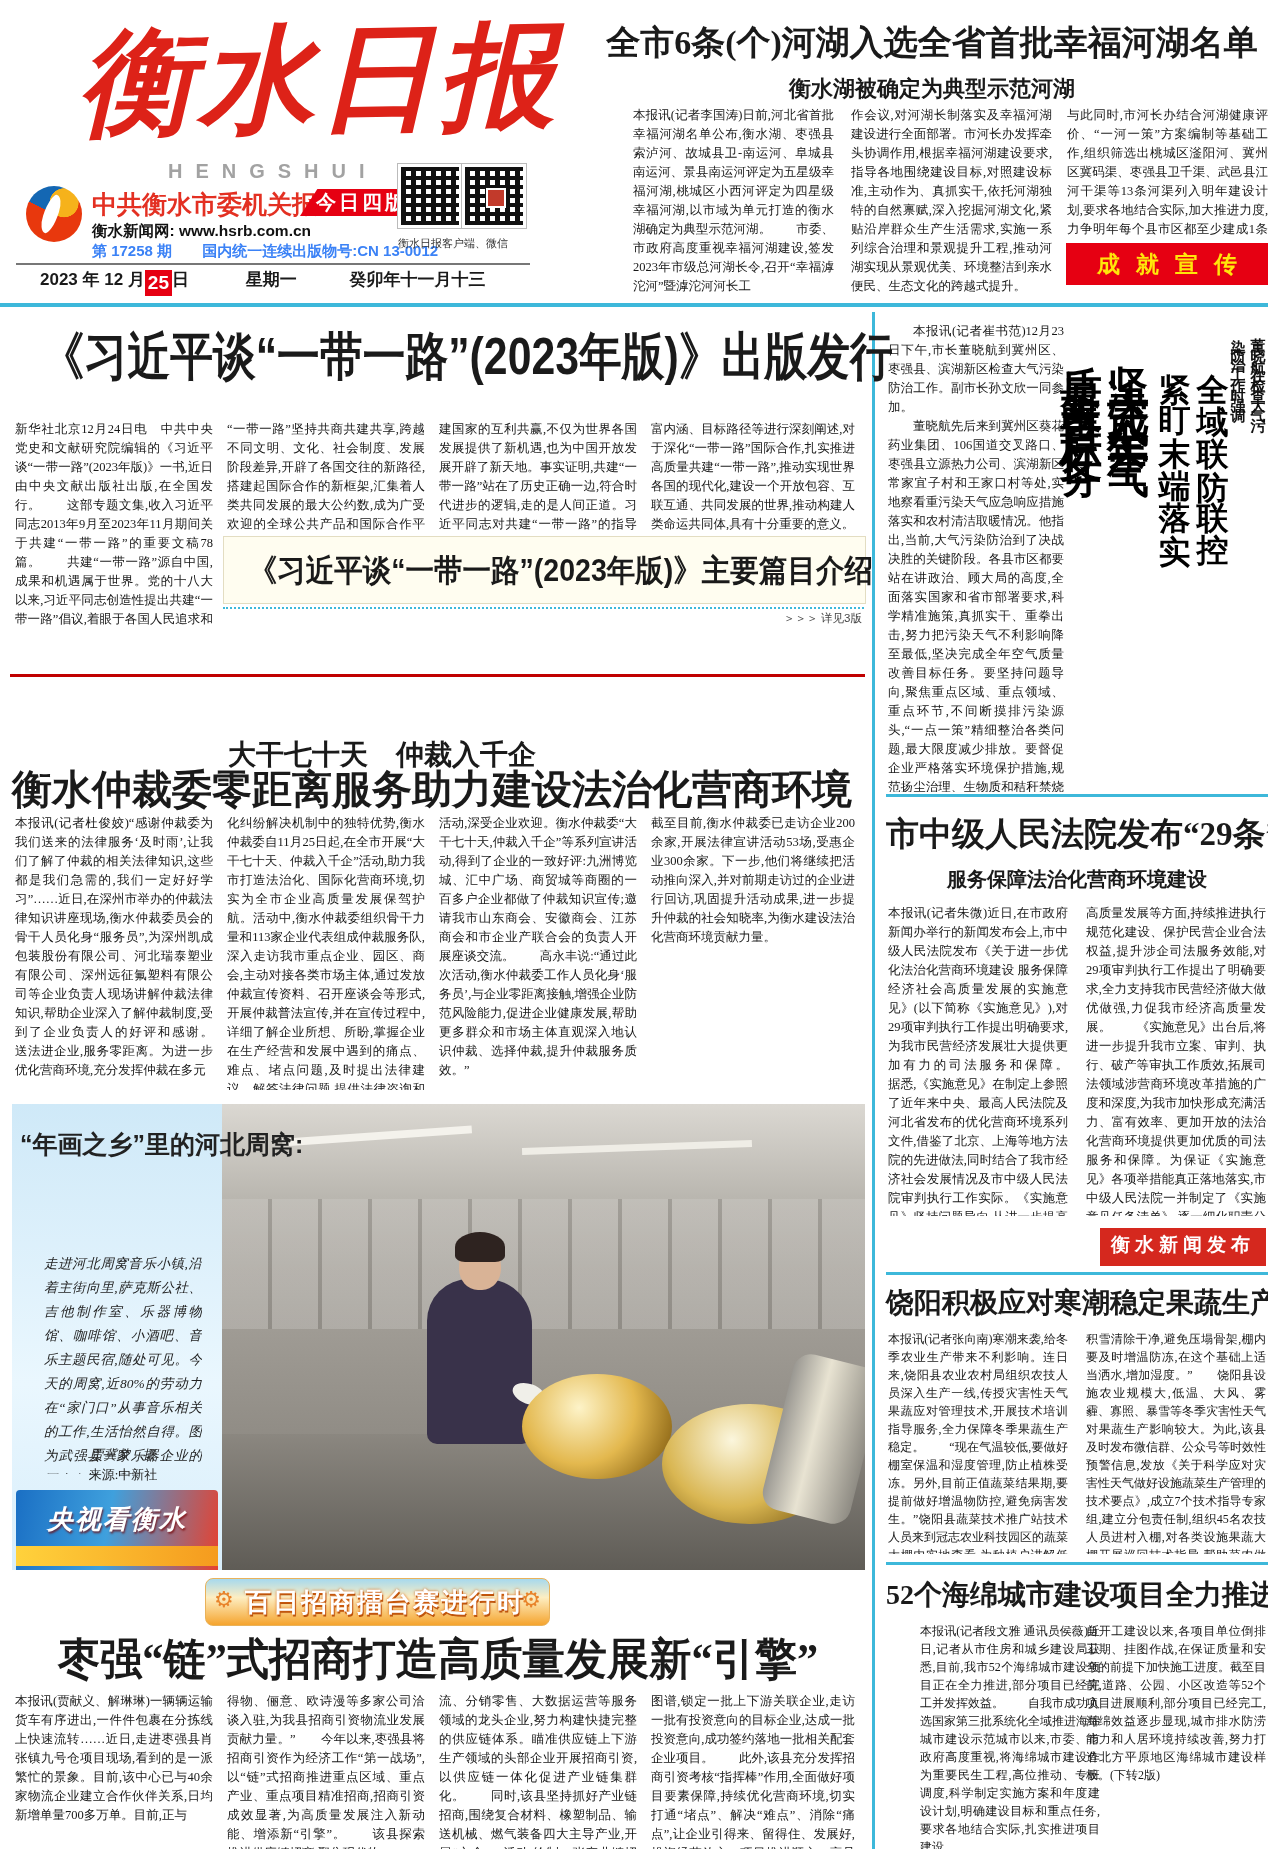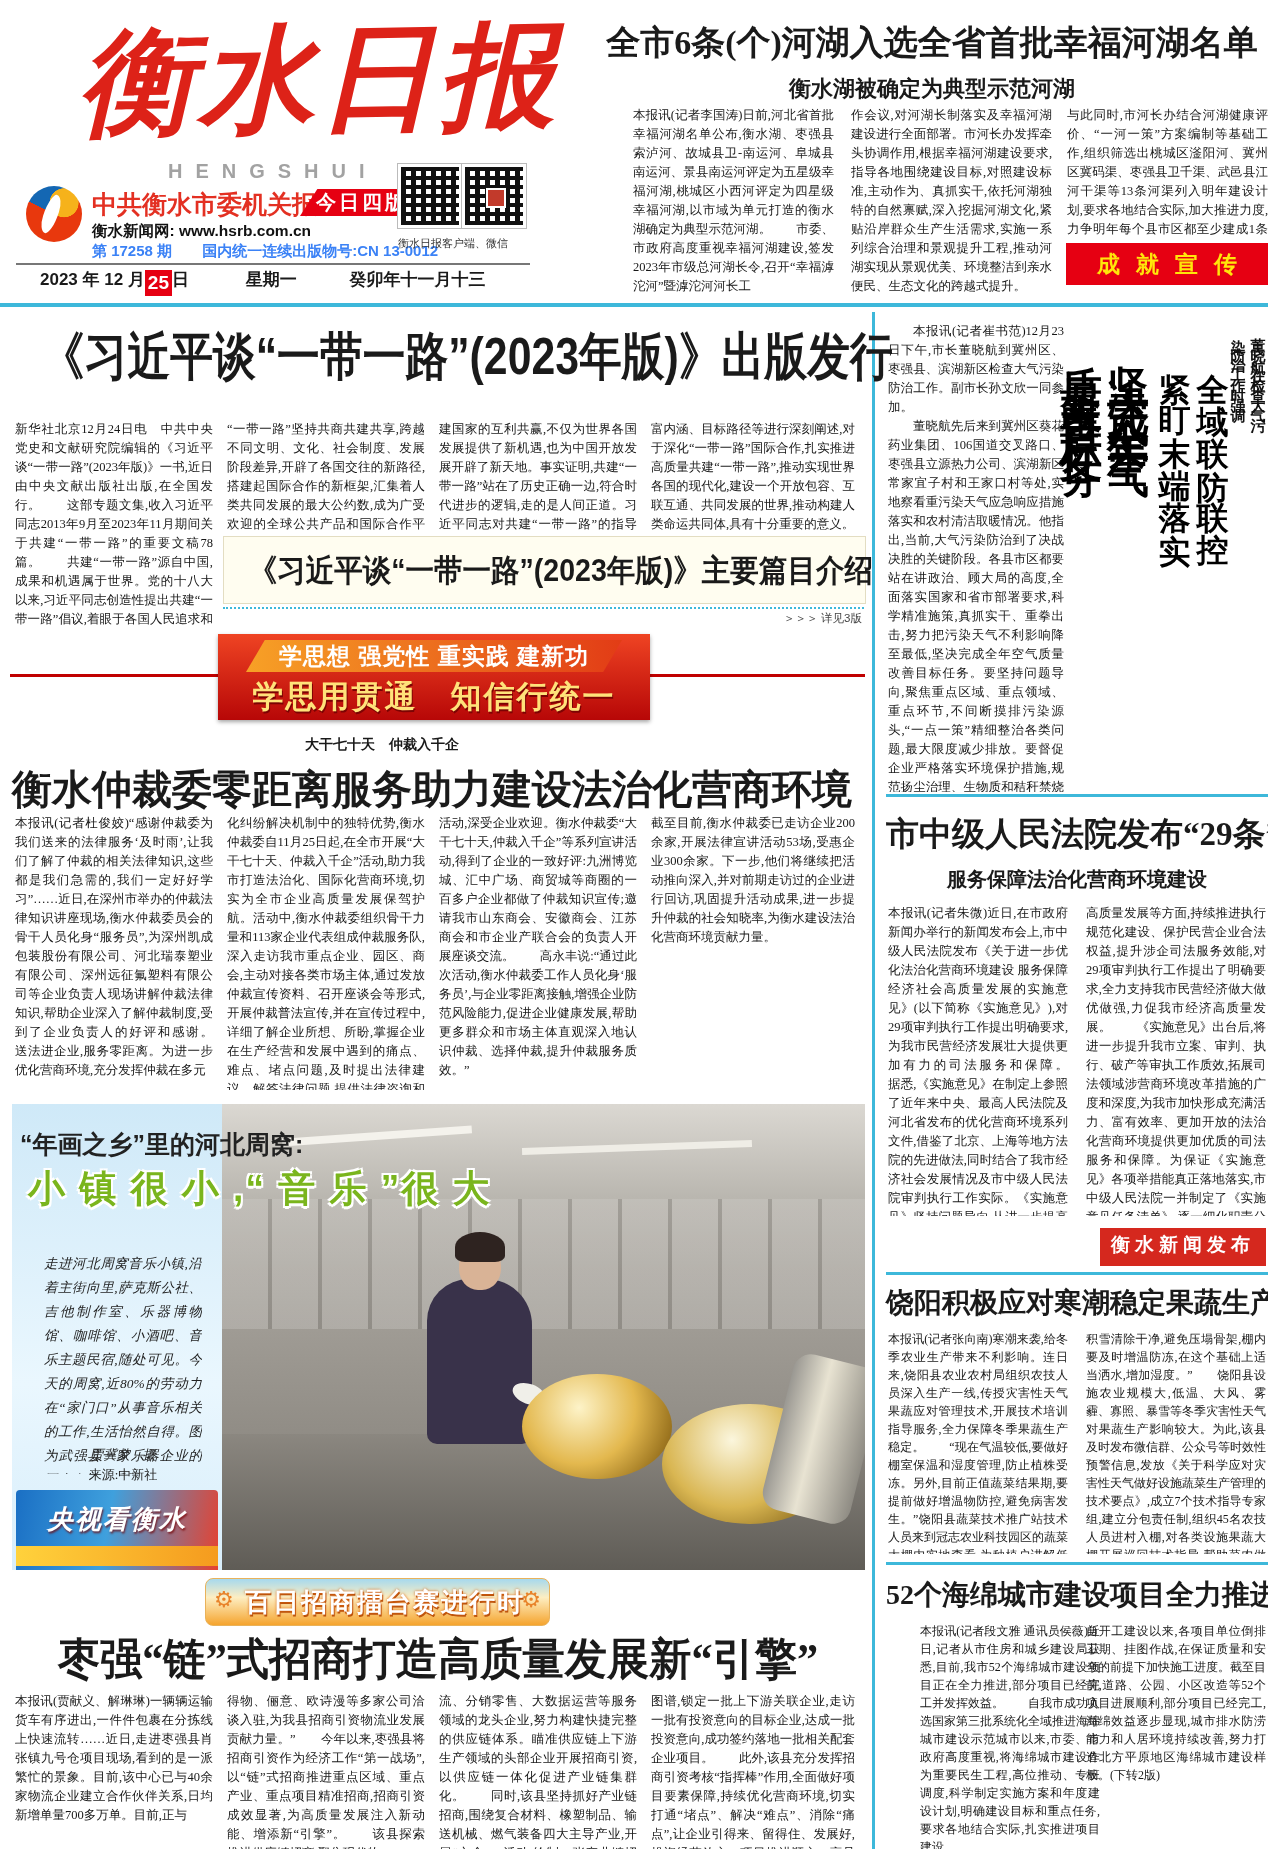--- a/index.html
+++ b/index.html
@@ -79,30 +79,23 @@
     <div class="col" style="left:227px;top:420px;width:198px;height:110px;">“一带一路”坚持共商共建共享,跨越不同文明、文化、社会制度、发展阶段差异,开辟了各国交往的新路径,搭建起国际合作的新框架,汇集着人类共同发展的最大公约数,成为广受欢迎的全球公共产品和国际合作平台,实现了共</div>
     <div class="col" style="left:439px;top:420px;width:198px;height:110px;">建国家的互利共赢,不仅为世界各国发展提供了新机遇,也为中国开放发展开辟了新天地。事实证明,共建“一带一路”站在了历史正确一边,符合时代进步的逻辑,走的是人间正道。习近平同志对共建“一带一路”的指导原则、丰</div>
     <div class="col" style="left:651px;top:420px;width:204px;height:110px;">富内涵、目标路径等进行深刻阐述,对于深化“一带一路”国际合作,扎实推进高质量共建“一带一路”,推动实现世界各国的现代化,建设一个开放包容、互联互通、共同发展的世界,推动构建人类命运共同体,具有十分重要的意义。</div>
     <div class="abs" style="left:223px;top:536px;width:641px;height:66px;background:#fffdf0;border:1px solid #e3ddc2;"></div>
     <div class="abs headline hei" style="left:223px;top:550px;width:641px;font-size:31px;transform:scaleX(0.92);transform-origin:center;">《习近平谈“一带一路”(2023年版)》主要篇目介绍</div>
     <div class="dotline" style="left:223px;top:607px;width:641px;"></div>
     <div class="abs hei" style="left:640px;top:611px;width:222px;font-size:11.5px;color:#444;text-align:right;">＞＞＞ 详见3版</div>
   </div>
 
   <div class="abs" style="left:10px;top:674px;width:855px;height:3px;background:#c00000;"></div>
-  <div class="redbanner" style="left:218px;top:634px;width:432px;height:86px;">
-    <div class="abs hei" style="left:28px;top:6px;width:376px;height:32px;background:linear-gradient(90deg,#f7a126,#e23c16);
-                clip-path:polygon(5% 0,100% 0,95% 100%,0 100%);color:#fff;font-size:23px;font-weight:900;
-                text-align:center;line-height:32px;letter-spacing:1px;">学思想 强党性 重实践 建新功</div>
-    <div class="abs hei" style="left:0;top:42px;width:432px;font-size:31px;font-weight:900;text-align:center;color:#ffe27a;
-                text-shadow:1px 2px 0 #7c0303;letter-spacing:2px;">学思用贯通　知信行统一</div>
-  </div>
 
   <div>
-    <div class="abs headline hei" style="left:12px;top:736px;width:740px;font-size:14px;font-weight:700;">大干七十天　仲裁入千企</div>
+    <div class="abs headline hei" style="left:12px;top:736px;width:740px;font-size:28px;font-weight:700;">大干七十天　仲裁入千企</div>
     <div class="abs headline" style="left:12px;top:762px;width:780px;font-size:40px;">衡水仲裁委零距离服务助力建设法治化营商环境</div>
     <div class="col" style="left:15px;top:814px;width:198px;height:276px;">本报讯(记者杜俊姣)“感谢仲裁委为我们送来的法律服务‘及时雨’,让我们了解了仲裁的相关法律知识,这些都是我们急需的,我们一定好好学习”……近日,在深州市举办的仲裁法律知识讲座现场,衡水仲裁委员会的骨干人员化身“服务员”,为深州凯成包装股份有限公司、河北瑞泰塑业有限公司、深州远征氟塑料有限公司等企业负责人现场讲解仲裁法律知识,帮助企业深入了解仲裁制度,受到了企业负责人的好评和感谢。　　送法进企业,服务零距离。为进一步优化营商环境,充分发挥仲裁在多元</div>
     <div class="col" style="left:227px;top:814px;width:198px;height:276px;">化纠纷解决机制中的独特优势,衡水仲裁委自11月25日起,在全市开展“大干七十天、仲裁入千企”活动,助力我市打造法治化、国际化营商环境,切实为全市企业高质量发展保驾护航。活动中,衡水仲裁委组织骨干力量和113家企业代表组成仲裁服务队,深入走访我市重点企业、园区、商会,主动对接各类市场主体,通过发放仲裁宣传资料、召开座谈会等形式,开展仲裁普法宣传,并在宣传过程中,详细了解企业所想、所盼,掌握企业在生产经营和发展中遇到的痛点、难点、堵点问题,及时提出法律建议、解答法律问题,提供法律咨询和合同规范服务。　　“在深州开展的仲裁法律知识讲座</div>
     <div class="col" style="left:439px;top:814px;width:198px;height:276px;">活动,深受企业欢迎。衡水仲裁委“大干七十天,仲裁入千企”等系列宣讲活动,得到了企业的一致好评:九洲博览城、汇中广场、商贸城等商圈的一百多户企业都做了仲裁知识宣传;邀请我市山东商会、安徽商会、江苏商会和市企业产联合会的负责人开展座谈交流。　　高永丰说:“通过此次活动,衡水仲裁委工作人员化身‘服务员’,与企业零距离接触,增强企业防范风险能力,促进企业健康发展,帮助更多群众和市场主体直观深入地认识仲裁、选择仲裁,提升仲裁服务质效。”</div>
     <div class="col" style="left:651px;top:814px;width:204px;height:276px;">截至目前,衡水仲裁委已走访企业200余家,开展法律宣讲活动53场,受惠企业300余家。下一步,他们将继续把活动推向深入,并对前期走访过的企业进行回访,巩固提升活动成果,进一步提升仲裁的社会知晓率,为衡水建设法治化营商环境贡献力量。</div>
   </div>
 
   <div class="abs" style="left:12px;top:1104px;width:853px;height:466px;overflow:hidden;">
     <div class="abs" style="left:0;top:0;width:210px;height:466px;background:linear-gradient(180deg,#cfe9f8,#eaf7fe 60%,#d8eefb);"></div>
     <div class="abs" style="left:210px;top:0;width:643px;height:466px;background:linear-gradient(180deg,#c7c4bd 0%,#a8a49d 35%,#918d86 70%,#7d7973 100%);overflow:hidden;">
@@ -113,22 +106,20 @@
       <div class="abs" style="left:0;top:330px;width:643px;height:136px;background:linear-gradient(180deg,#8b8780,#5f5c56);"></div>
       <div class="abs" style="left:205px;top:175px;width:105px;height:165px;background:#39324a;border-radius:42px 46px 10px 10px;"></div>
       <div class="abs" style="left:237px;top:138px;width:42px;height:48px;background:#d9b396;border-radius:50% 50% 45% 45%;"></div>
       <div class="abs" style="left:233px;top:128px;width:50px;height:30px;background:#2e2320;border-radius:50% 50% 20% 20%;"></div>
       <div class="abs" style="left:290px;top:280px;width:34px;height:20px;background:#f0efe9;border-radius:50%;transform:rotate(20deg);"></div>
       <div class="abs" style="left:300px;top:270px;width:150px;height:105px;border-radius:50%;background:radial-gradient(circle at 38% 32%,#fdf3c8,#e3b84e 48%,#8a6414 88%);"></div>
       <div class="abs" style="left:440px;top:300px;width:175px;height:120px;border-radius:50%;background:radial-gradient(circle at 40% 30%,#fbf6dd,#d9b652 50%,#77570f 90%);"></div>
       <div class="abs" style="left:555px;top:255px;width:90px;height:160px;border-radius:18px;transform:rotate(14deg);background:linear-gradient(90deg,#9a9892,#e8e3d2 40%,#8e8b83);"></div>
     </div>
     <div class="abs hei" style="left:8px;top:24px;font-size:25px;font-weight:900;color:#222;white-space:nowrap;">“年画之乡”里的河北周窝:</div>
-    <div class="abs hei" style="left:16px;top:60px;font-size:37px;font-weight:900;color:#7ab51d;white-space:nowrap;letter-spacing:2px;
-                text-shadow:-2px -2px 0 #fff,2px -2px 0 #fff,-2px 2px 0 #fff,2px 2px 0 #fff,0 3px 0 #fff;">小 镇 很 小 ,“ 音 乐 ”很 大</div>
     <div class="abs" style="left:32px;top:148px;width:158px;height:222px;font-size:13.5px;line-height:24px;font-style:italic;text-align:justify;color:#222;overflow:hidden;">走进河北周窝音乐小镇,沿着主街向里,萨克斯公社、吉他制作室、乐器博物馆、咖啡馆、小酒吧、音乐主题民宿,随处可见。今天的周窝,近80%的劳动力在“家门口”从事音乐相关的工作,生活怡然自得。图为武强县一家乐器企业的工人在检验乐器。</div>
     <div class="abs" style="left:32px;top:342px;width:158px;font-size:13px;font-style:italic;text-align:center;color:#222;">贾冀梦　摄</div>
     <div class="abs" style="left:32px;top:362px;width:158px;font-size:13px;text-align:center;color:#222;">来源:中新社</div>
     <div class="abs hei" style="left:4px;top:386px;width:202px;height:88px;background:linear-gradient(100deg,#1a6fc4 0%,#3fa0dd 45%,#e8402e 100%);
                 border-radius:4px;overflow:hidden;">
       <div class="abs" style="left:0;top:56px;width:202px;height:20px;background:linear-gradient(90deg,#ffd23c,#f59b1e);"></div>
       <div class="abs" style="left:0;top:12px;width:202px;text-align:center;font-size:26px;font-weight:900;color:#fff;font-style:italic;
                   text-shadow:1px 2px 2px rgba(120,0,0,.7);letter-spacing:2px;">央视看衡水</div>
     </div>
   </div>

